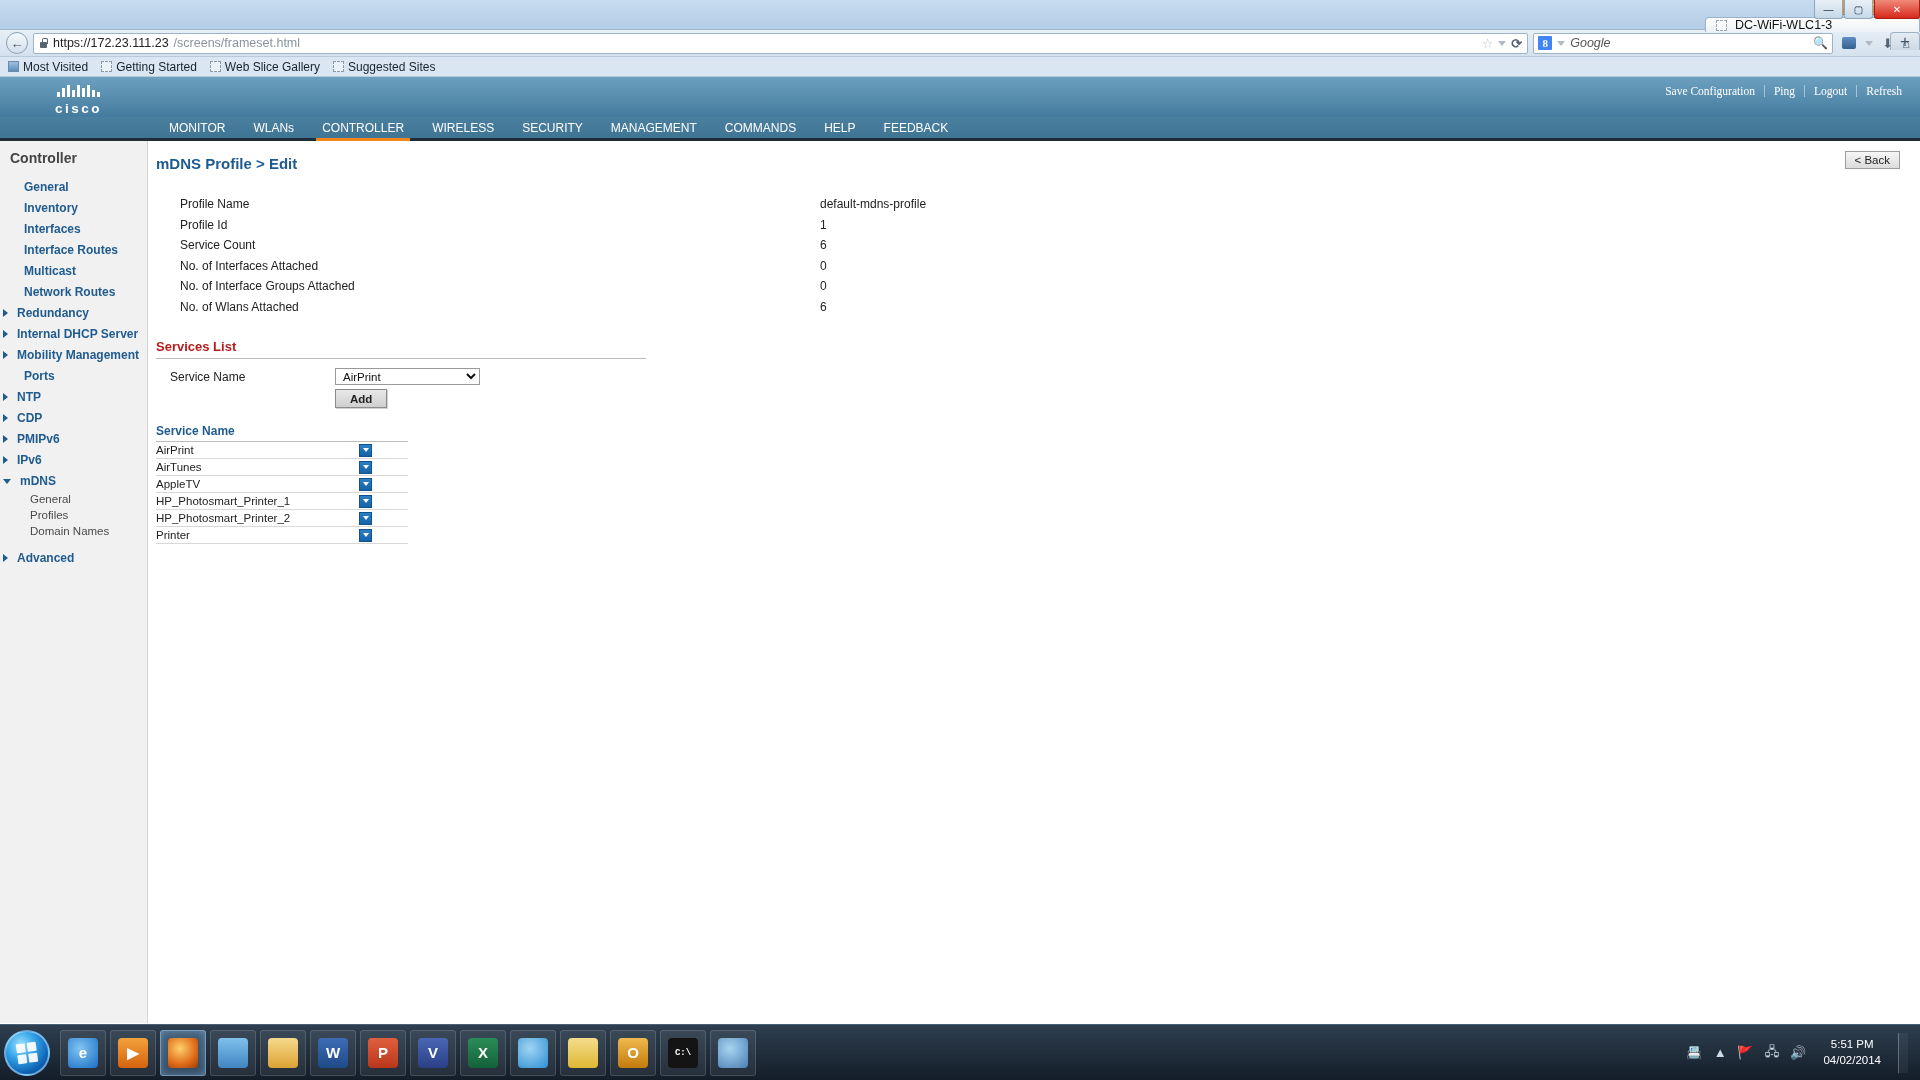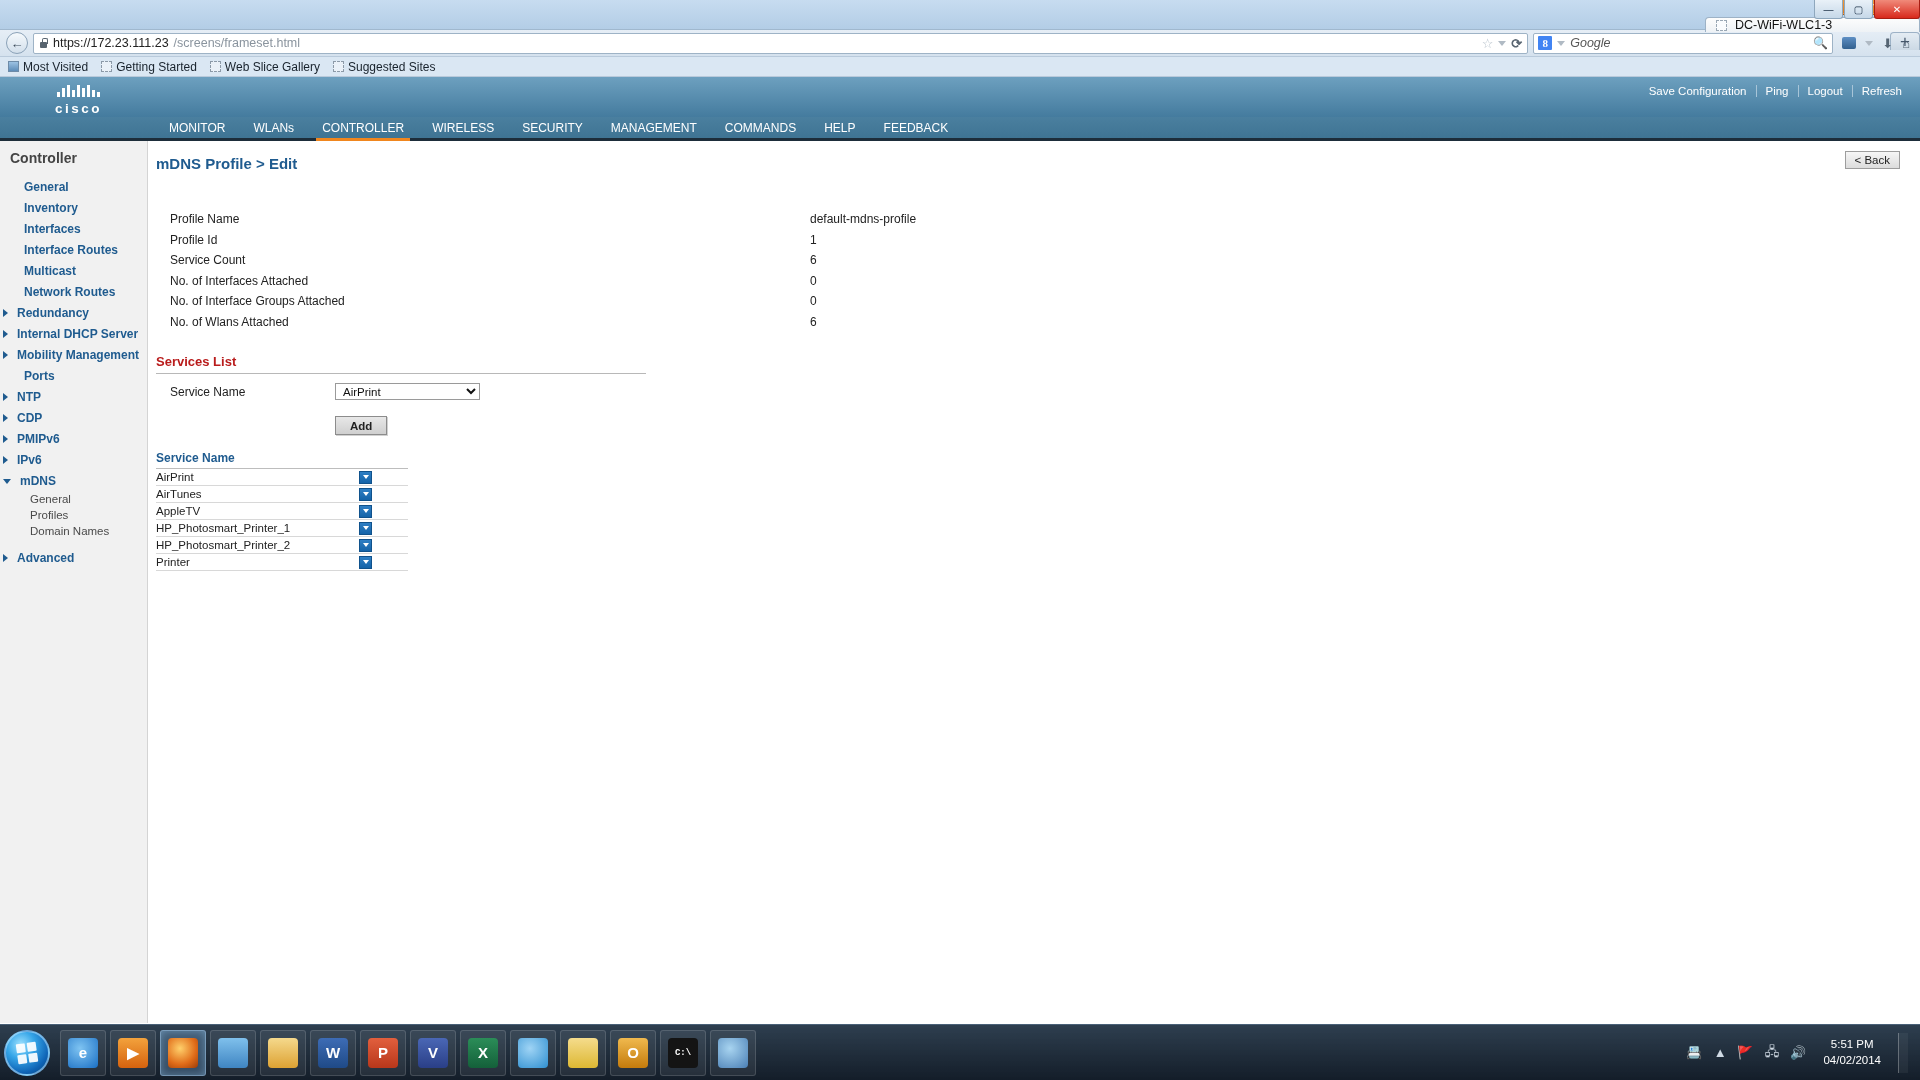--- a/index.html
+++ b/index.html
@@ -183,21 +183,21 @@
   }
   .logo-bars { display:flex; align-items:flex-end; gap:2.5px; height:12px; justify-content:center;}
   .logo-bars i { display:block; width:2.5px; background:#fff; }
   .logo-word {
     font-size:13.5px; letter-spacing:2.5px; font-weight:bold;
     margin-top:4px; font-family:"Liberation Sans",sans-serif;
   }
   .top-links {
     position:absolute; right:18px; top:8px;
     display:flex; align-items:center; gap:0;
-    font-size:11.5px; color:#fff;
+    font-size:11.5px; color:#fff;font-family:Liberation Serif, serif;
   }
   .top-links a { color:#fff; text-decoration:none; padding:0 9px; border-right:1px solid #a8c5d8; }
   .top-links a:last-child { border-right:none; padding-right:0; }
 
   .cisco-nav {
     height:24px;
     background:linear-gradient(to bottom,#4a7f9f,#3f7493);
     display:flex; align-items:stretch;
     padding-left:155px;
     border-bottom:3px solid #1d2d3a;
@@ -257,21 +257,21 @@
     padding-left:8px;
   }
   .back-btn {
     position:absolute; right:20px; top:10px;
     background:linear-gradient(to bottom,#f6f6f6,#dcdcdc);
     border:1px solid #9d9d9d;
     padding:2px 9px; font-size:11.5px; color:#222;
     cursor:pointer;
   }
 
-  .detail-table { margin-top:37px; padding-left:22px; font-size:12px; color:#222; }
+  .detail-table { margin-top:22px; padding-left:32px; font-size:12px; color:#222; }
   .detail-row { display:flex; height:20.5px; align-items:center; }
   .detail-label { width:640px; }
   .detail-value { }
 
   .section-head {
     margin:22px 0 0 8px;
     width:490px;
     font-size:13px; font-weight:bold; color:#b91c1c;
     border-bottom:1px solid #b8b8b8;
     padding-bottom:4px;
@@ -281,21 +281,21 @@
   .form-label { width:165px; font-size:12px; color:#222; }
   .svc-select {
     width:145px; height:17px;
     font-size:11.5px; font-family:"Liberation Sans",sans-serif;
     border:1px solid #9a9a9a;
     background:#fff;
     padding-left:3px;
     color:#111;
   }
 
-  .add-btn-wrap { margin:16px 0 0 187px; }
+  .add-btn-wrap { margin:4px 0 0 187px; }
   .add-btn {
     background:linear-gradient(to bottom,#e8e8e8,#cfcfcf);
     border:1px solid #8c8c8c;
     box-shadow:1px 1px 0 rgba(0,0,0,.18);
     font-size:11.5px; font-weight:bold; color:#222;
     padding:2.5px 14px;
     font-family:"Liberation Sans",sans-serif;
     cursor:pointer;
   }
 

